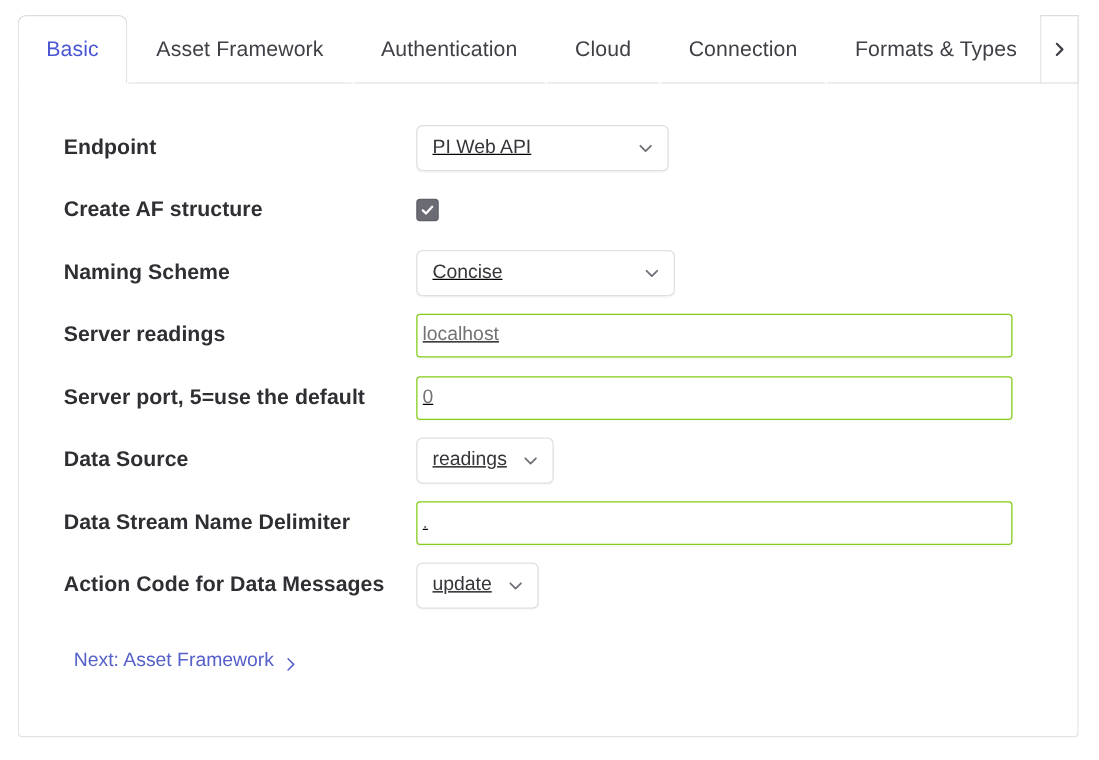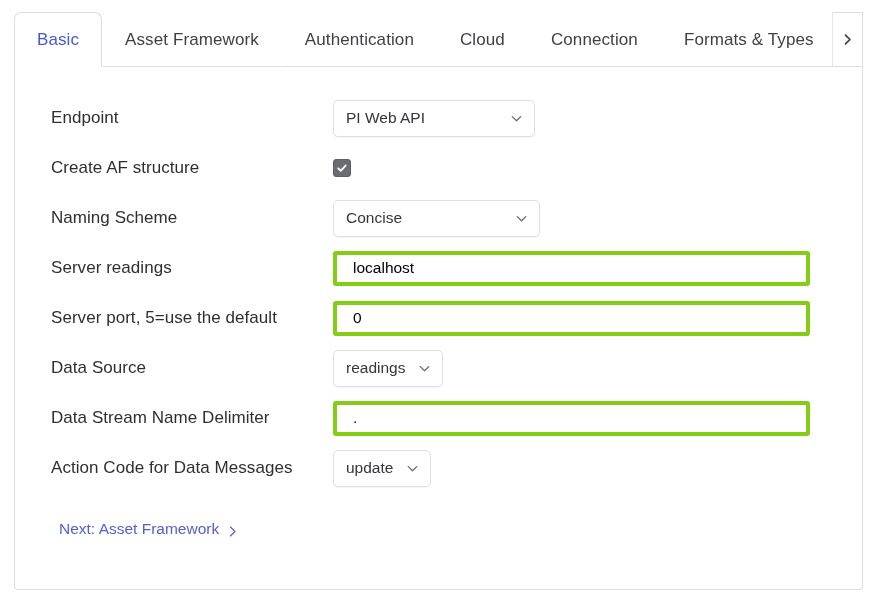--- a/index.html
+++ b/index.html
@@ -115,28 +115,29 @@
     height: 50px;
   }
 
   .form-label {
     flex: 0 0 auto;
     width: 296px;
     box-sizing: border-box;
     padding-left: 14px;
     padding-right: 10px;
     font-size: 17px;
-    font-weight: 400;
+    font-weight: 700;
     color: #2f2f33;
     letter-spacing: 0.05px;
   }
 
   .form-control {
     flex: 1 1 auto;
     display: flex;
+    text-decoration: underline;
   }
 
   
   .sel {
     box-sizing: border-box;
     height: 37px;
     display: inline-flex;
     align-items: center;
     justify-content: space-between;
     gap: 12px;
@@ -154,27 +155,27 @@
   .sel .chev { color: #6e6e76; display: flex; align-items: center; }
   .sel.w-endpoint { width: 202px; }
   .sel.w-naming   { width: 207px; gap: 12px; }
   .sel.w-auto     { }
 
   
   .txt {
     box-sizing: border-box;
     height: 35px;
     background: #ffffff;
-    border: 4px solid #84cc16;
+    border: 1px solid #84cc16;
     border-radius: 3px;
     box-shadow: 0 1px 1px rgba(0,0,0,0.03);
-    padding: 0 16px;
+    padding: 0 4px;
     font-family: "Liberation Sans", sans-serif;
     font-size: 15.5px;
-    color: #000000;
+    color: #737373;
     outline: none;
   }
   .txt.wide { width: 477px; }
 
   
   .chk {
     width: 18px;
     height: 18px;
     box-sizing: border-box;
     background: #6b6b73;

